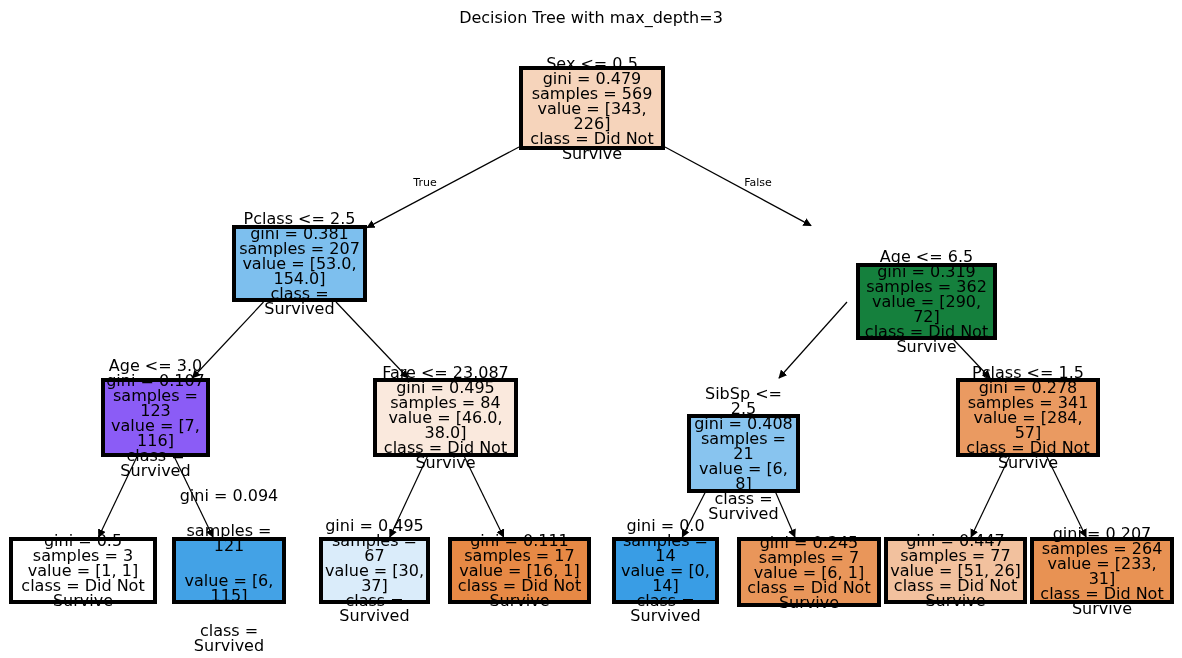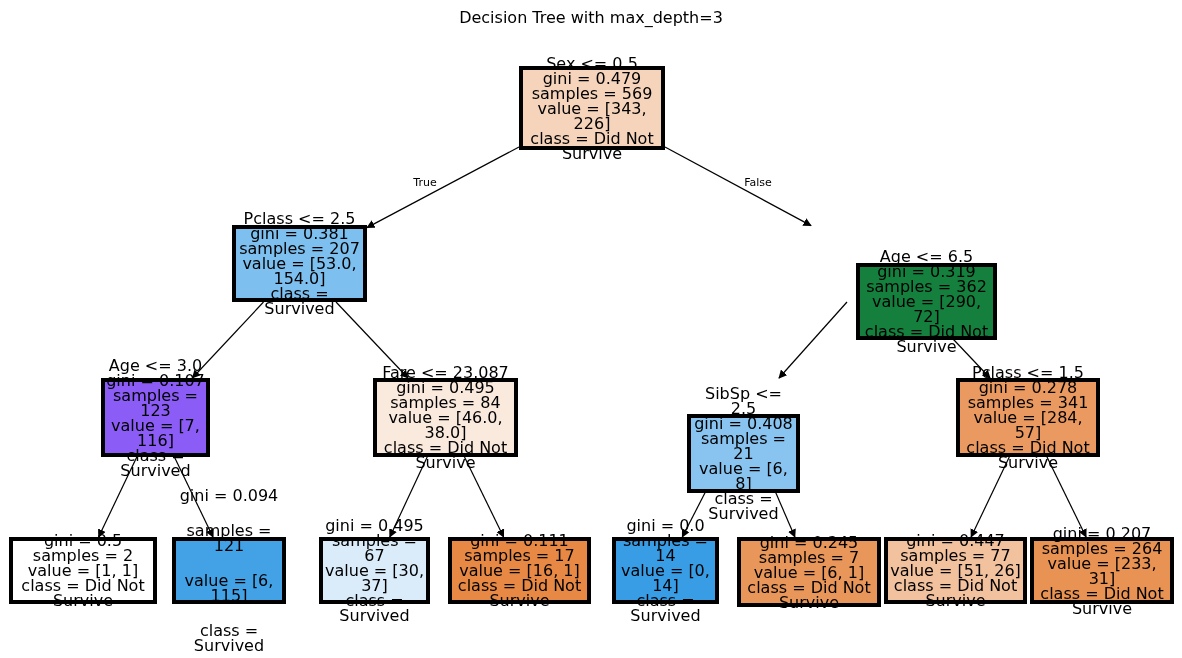--- a/index.html
+++ b/index.html
@@ -102,21 +102,21 @@
   <div class="node" style="left: 956px; top: 378px; width: 144px; height: 79px; background: rgb(234, 154, 97);">
     <div>Pclass &lt;= 1.5</div>
     <div>gini = 0.278</div>
     <div>samples = 341</div>
     <div>value = [284, 57]</div>
     <div>class = Did Not Survive</div>
   </div>
 
   <div class="node" style="left: 9px; top: 537px; width: 148px; height: 67px; background: rgb(255, 255, 255);">
     <div>gini = 0.5</div>
-    <div>samples = 2</div>
+    <div>samples = 3</div>
     <div>value = [1, 1]</div>
     <div>class = Did Not Survive</div>
   </div>
   <div class="node" style="left: 172px; top: 537px; width: 114px; height: 67px; background: rgb(67, 162, 230); gap: 20px;">
     <div>gini = 0.094</div>
     <div>samples = 121</div>
     <div>value = [6, 115]</div>
     <div>class = Survived</div>
   </div>
   <div class="node" style="left: 319px; top: 537px; width: 111px; height: 67px; background: rgb(218, 236, 250);">

